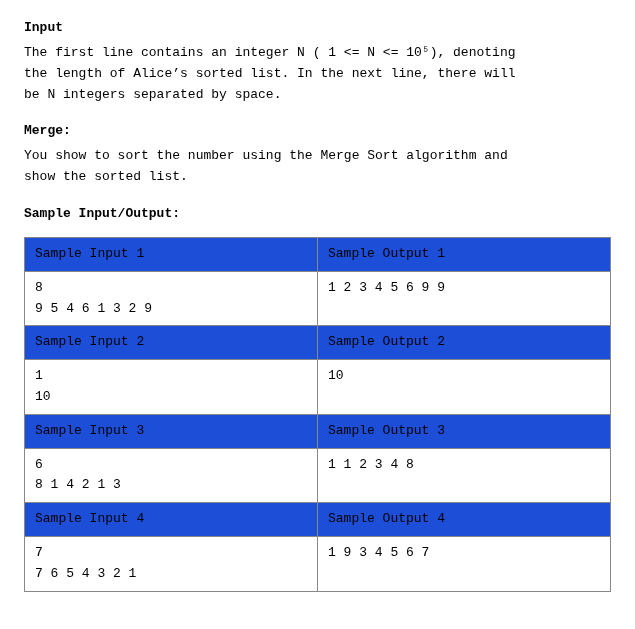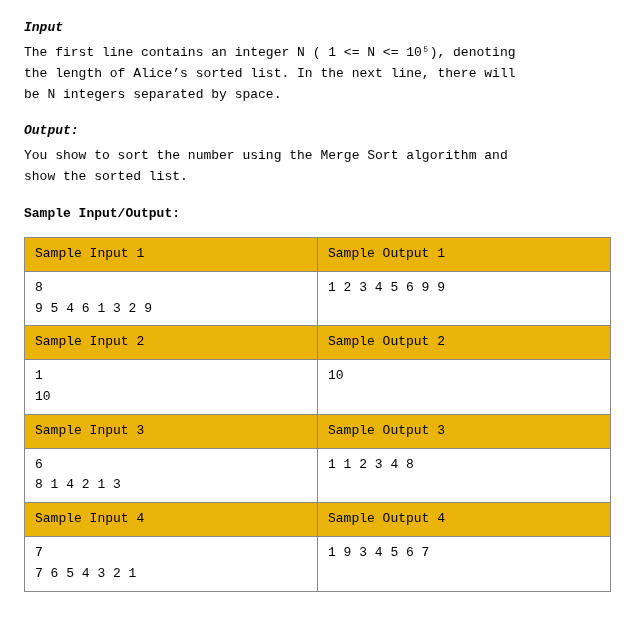--- a/index.html
+++ b/index.html
@@ -18,21 +18,20 @@
       min-height: 629px;
     }
 
     .section {
       margin-bottom: 18px;
     }
 
     .section-title {
       font-weight: bold;
       margin-bottom: 8px;
-      font-style: italic;
     }
 
     .section-body {
       line-height: 1.6;
     }
 
     .sample-section-title {
       font-weight: bold;
       margin-bottom: 16px;
     }
@@ -45,37 +44,37 @@
 
     td {
       border: 1px solid #888;
       padding: 6px 10px;
       vertical-align: top;
       width: 50%;
       line-height: 1.6;
     }
 
     .header-row td {
-      background: #eab308;
+      background: #1d4ed8;
     }
   </style>
 </head>
 <body>
 
 <div class="section">
   <div class="section-title">Input</div>
   <div class="section-body">
     <div>The first line contains an integer N ( 1 &lt;= N &lt;= 10⁵), denoting</div>
     <div>the length of Alice’s sorted list. In the next line, there will</div>
     <div>be N integers separated by space.</div>
   </div>
 </div>
 
 <div class="section">
-  <div class="section-title">Output:</div>
+  <div class="section-title">Merge:</div>
   <div class="section-body">
     <div>You show to sort the number using the Merge Sort algorithm and</div>
     <div>show the sorted list.</div>
   </div>
 </div>
 
 <div class="section">
   <div class="sample-section-title">Sample Input/Output:</div>
   <table>
 

